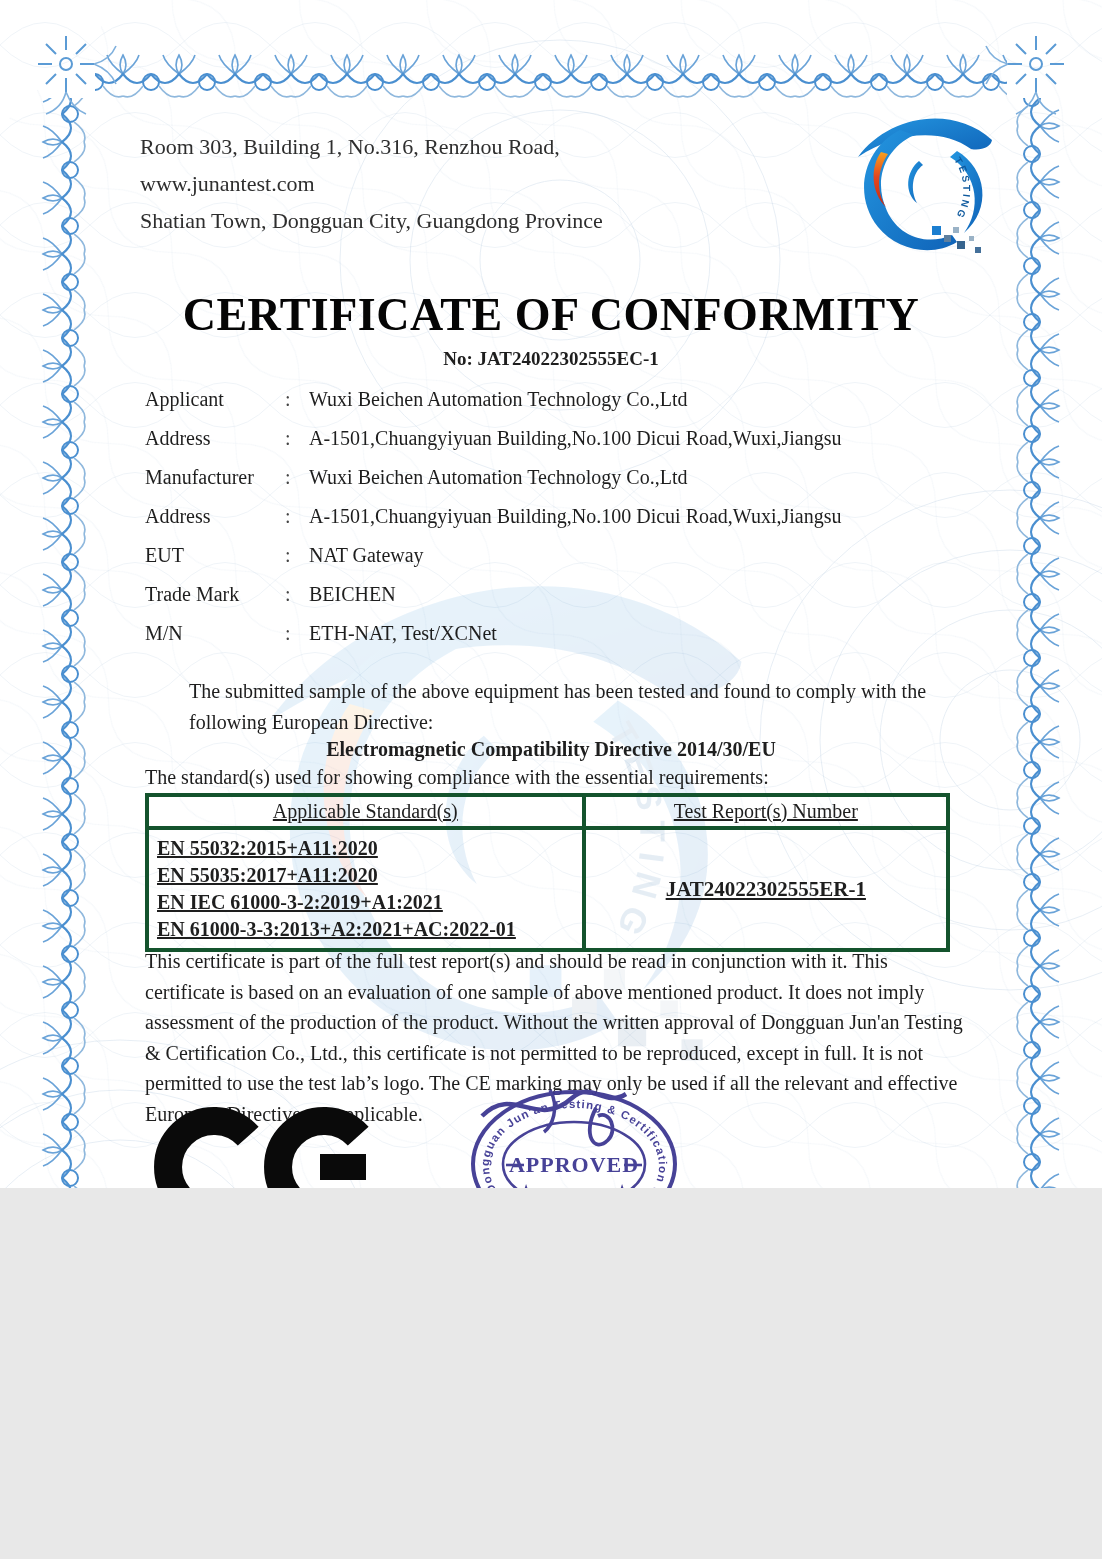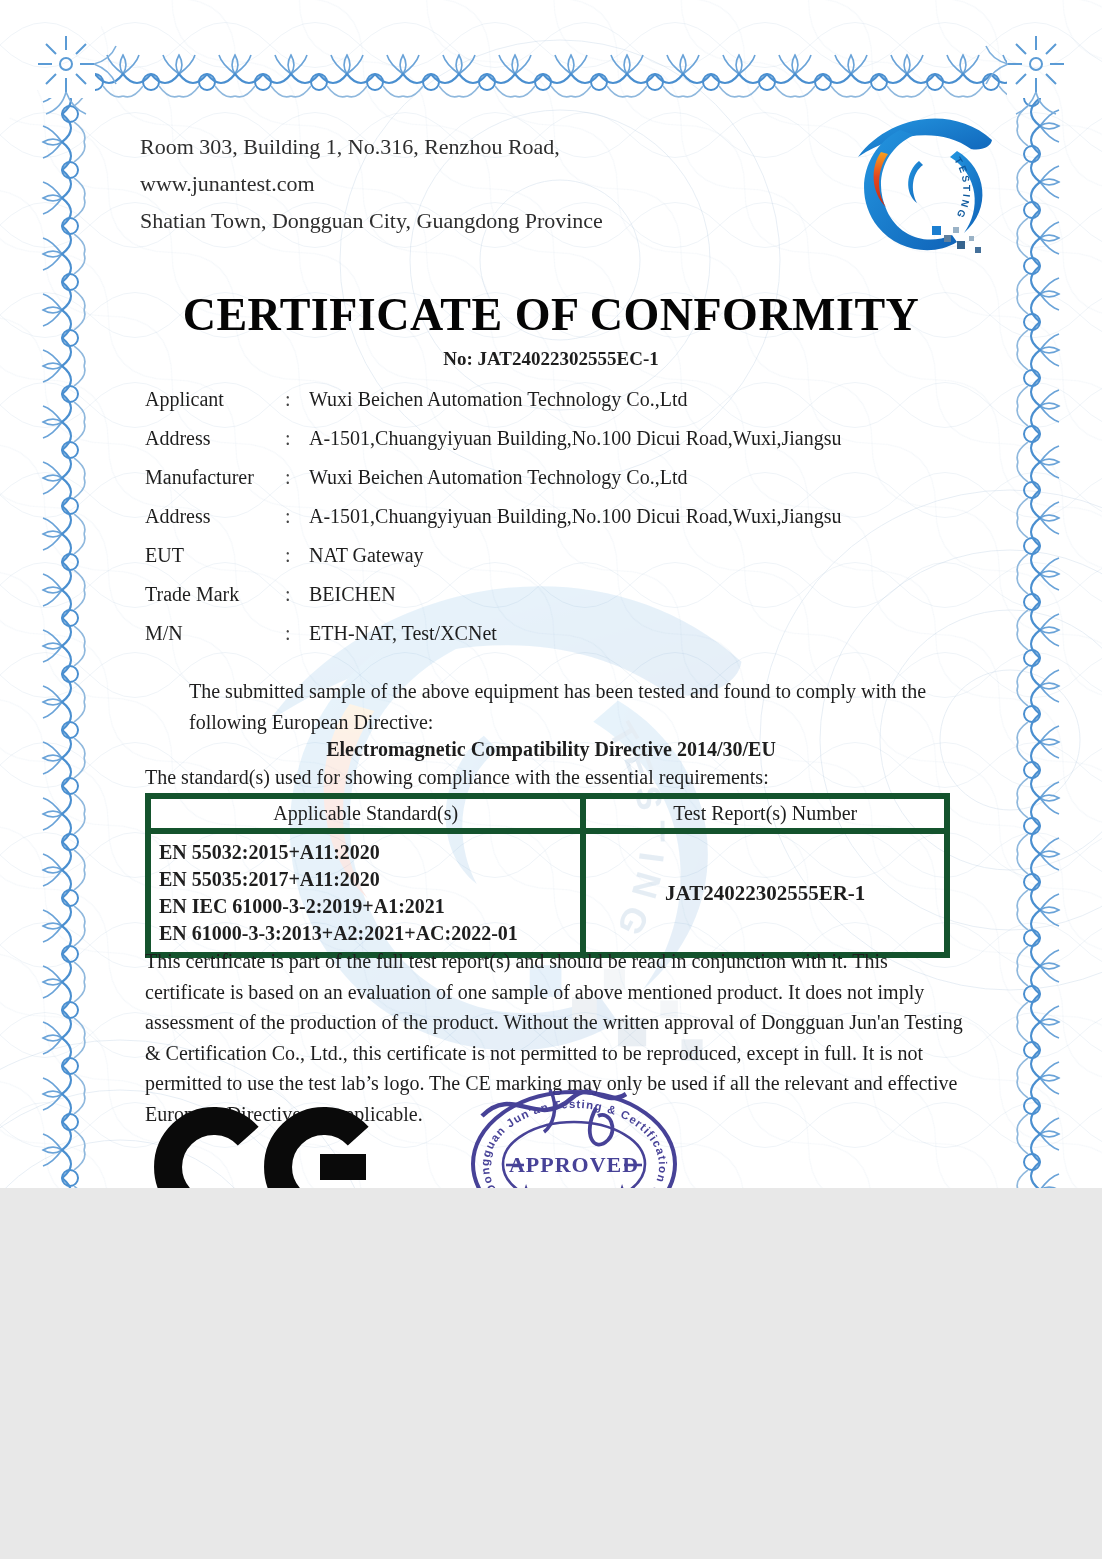--- a/index.html
+++ b/index.html
@@ -16,21 +16,21 @@
   .field-row{position:absolute;left:145px;width:820px;font-size:20px;display:flex;}
   .f-label{width:140px;flex:0 0 140px;}
   .f-colon{width:24px;flex:0 0 24px;color:#444;}
   .f-value{flex:1;}
   
   .intro{left:145px;top:676px;width:812px;font-size:20px;line-height:31px;margin-left:44px;}
   .directive{left:0;top:738px;width:1102px;text-align:center;font-size:20px;font-weight:bold;}
   .stdnote{left:145px;top:766px;width:812px;font-size:20px;}
   
   table.std{position:absolute;left:145px;top:793px;width:805px;border-collapse:collapse;}
-  table.std th, table.std td{border:6px solid #14532d;font-family:"Liberation Serif",serif;}
+  table.std th, table.std td{border:4px solid #14532d;font-family:"Liberation Serif",serif;text-decoration:underline;}
   table.std th{font-size:20px;font-weight:normal;text-align:center;height:27px;padding:1px 4px;}
   table.std td.stds{font-size:20px;font-weight:bold;padding:5px 4px 5px 8px;line-height:27px;width:428px;}
   table.std td.rep{font-size:21px;font-weight:bold;text-align:center;width:365px;}
   
   .disclaimer{left:145px;top:946px;width:818px;font-size:20px;line-height:30.5px;}
   
   .dotline{left:425px;top:1160px;width:232px;height:30px;border-bottom:2.5px dotted #3a3a3a;}
   .manager{left:455px;top:1200px;width:240px;text-align:left;font-size:20px;color:#222;}
   .datet{left:455px;top:1228px;width:240px;text-align:center;font-size:21px;color:#1a1a1a;}
   .stamp{opacity:.93;}

